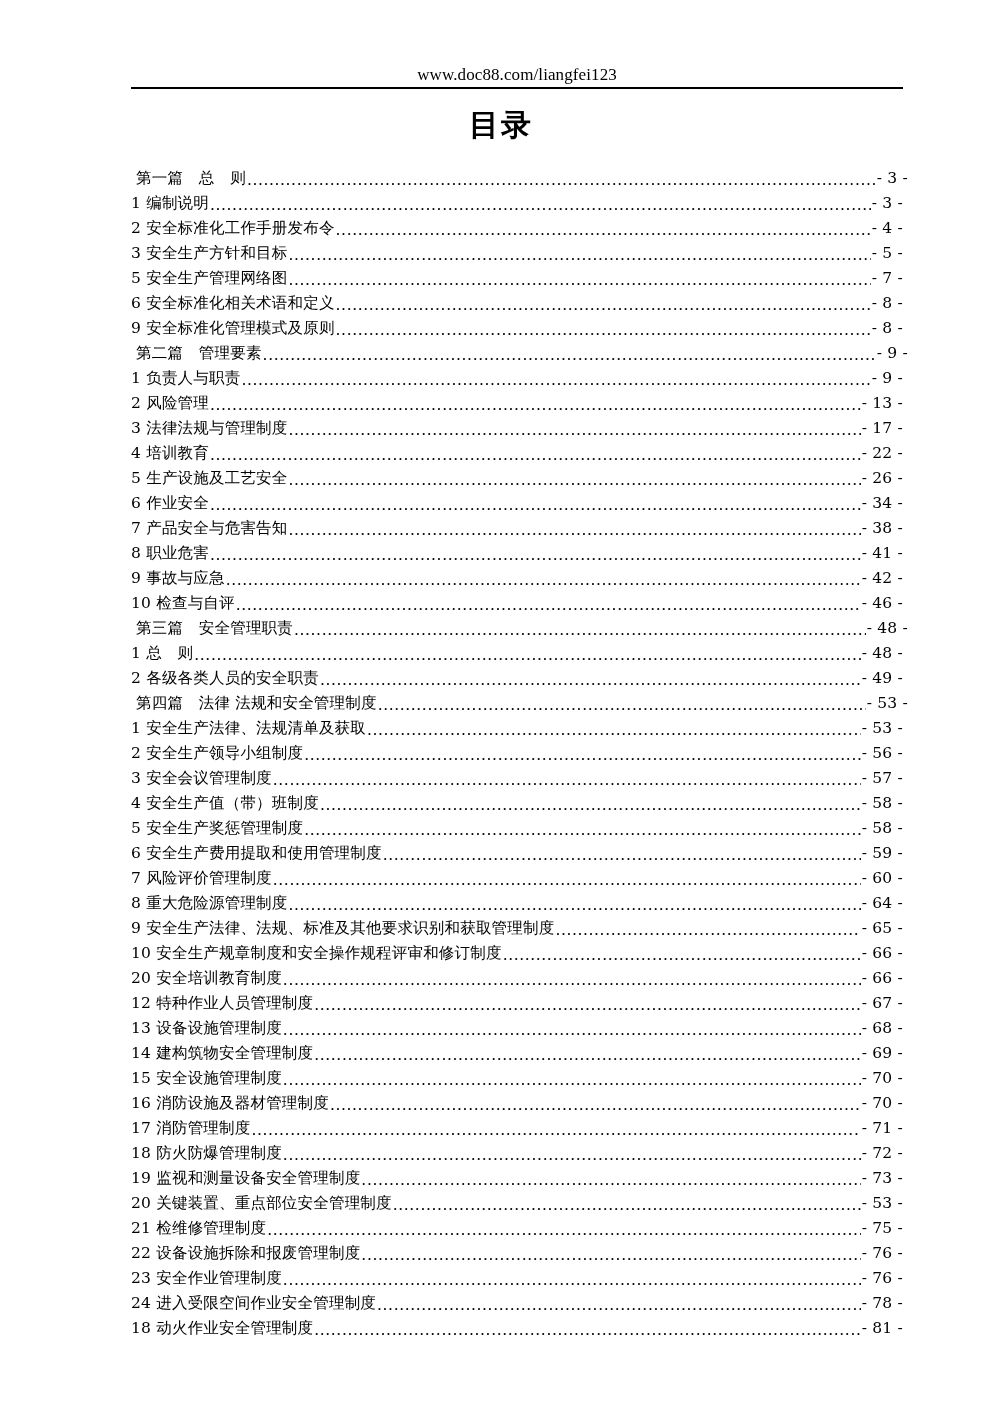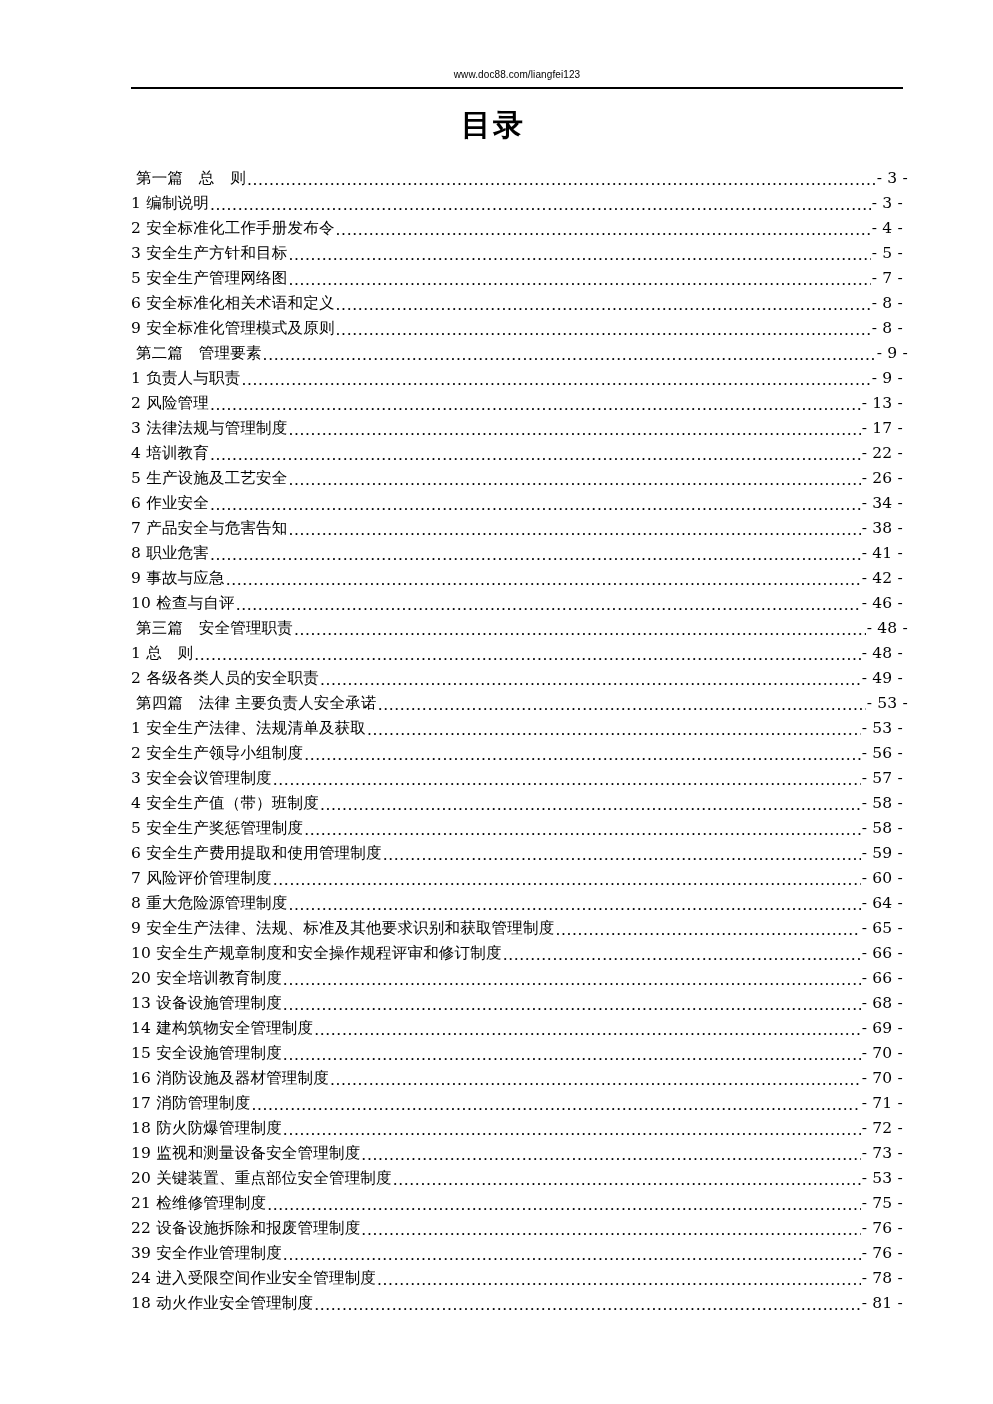--- a/index.html
+++ b/index.html
@@ -26,37 +26,37 @@
 
   
   .header-area {
     position: absolute;
     left: 131px;
     top: 66px;
     width: 772px;
   }
   .header-url {
     text-align: center;
-    font-family: Liberation Sans, sans-serif;
-    font-size: 10px;
+    font-family: Liberation Serif, serif;
+    font-size: 17px;
     line-height: 18px;
     letter-spacing: 0.1px;
     color: #000;
   }
   .header-rule {
     margin-top: 3px;
     border-top: 2px solid #000;
     height: 0;
     width: 100%;
   }
 
   
   .doc-title {
     position: absolute;
-    left: 0;
+    left: 8px;
     top: 105px;
     width: 986px;
     text-align: center;
     font-family: "DejaVu Serif", "Liberation Serif", serif;
     font-size: 30px;
     font-weight: bold;
     letter-spacing: 2px;
     line-height: 40px;
   }
 
@@ -223,21 +223,21 @@
         <span class="toc-label">1 总　则</span>
         <span class="toc-dots"></span>
         <span class="toc-page">- 48 -</span>
       </div>
       <div class="toc-row">
         <span class="toc-label">2 各级各类人员的安全职责</span>
         <span class="toc-dots"></span>
         <span class="toc-page">- 49 -</span>
       </div>
       <div class="toc-row part">
-        <span class="toc-label">第四篇　法律 主要负责人安全承诺</span>
+        <span class="toc-label">第四篇　法律 法规和安全管理制度</span>
         <span class="toc-dots"></span>
         <span class="toc-page">- 53 -</span>
       </div>
       <div class="toc-row">
         <span class="toc-label">1 安全生产法律、法规清单及获取</span>
         <span class="toc-dots"></span>
         <span class="toc-page">- 53 -</span>
       </div>
       <div class="toc-row">
         <span class="toc-label">2 安全生产领导小组制度</span>
@@ -283,20 +283,25 @@
         <span class="toc-label">10 安全生产规章制度和安全操作规程评审和修订制度</span>
         <span class="toc-dots"></span>
         <span class="toc-page">- 66 -</span>
       </div>
       <div class="toc-row">
         <span class="toc-label">20 安全培训教育制度</span>
         <span class="toc-dots"></span>
         <span class="toc-page">- 66 -</span>
       </div>
       <div class="toc-row">
+        <span class="toc-label">12 特种作业人员管理制度</span>
+        <span class="toc-dots"></span>
+        <span class="toc-page">- 67 -</span>
+      </div>
+      <div class="toc-row">
         <span class="toc-label">13 设备设施管理制度</span>
         <span class="toc-dots"></span>
         <span class="toc-page">- 68 -</span>
       </div>
       <div class="toc-row">
         <span class="toc-label">14 建构筑物安全管理制度</span>
         <span class="toc-dots"></span>
         <span class="toc-page">- 69 -</span>
       </div>
       <div class="toc-row">
@@ -333,21 +338,21 @@
         <span class="toc-label">21 检维修管理制度</span>
         <span class="toc-dots"></span>
         <span class="toc-page">- 75 -</span>
       </div>
       <div class="toc-row">
         <span class="toc-label">22 设备设施拆除和报废管理制度</span>
         <span class="toc-dots"></span>
         <span class="toc-page">- 76 -</span>
       </div>
       <div class="toc-row">
-        <span class="toc-label">39 安全作业管理制度</span>
+        <span class="toc-label">23 安全作业管理制度</span>
         <span class="toc-dots"></span>
         <span class="toc-page">- 76 -</span>
       </div>
       <div class="toc-row">
         <span class="toc-label">24 进入受限空间作业安全管理制度</span>
         <span class="toc-dots"></span>
         <span class="toc-page">- 78 -</span>
       </div>
       <div class="toc-row">
         <span class="toc-label">18 动火作业安全管理制度</span>

